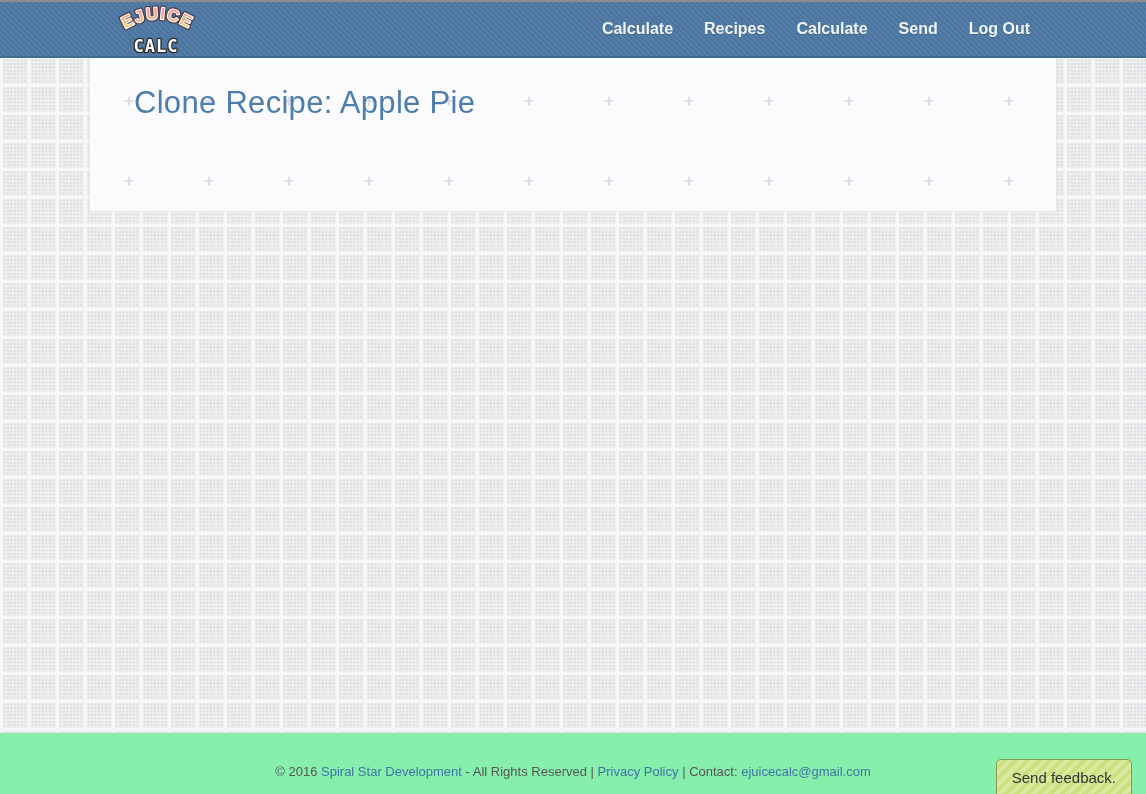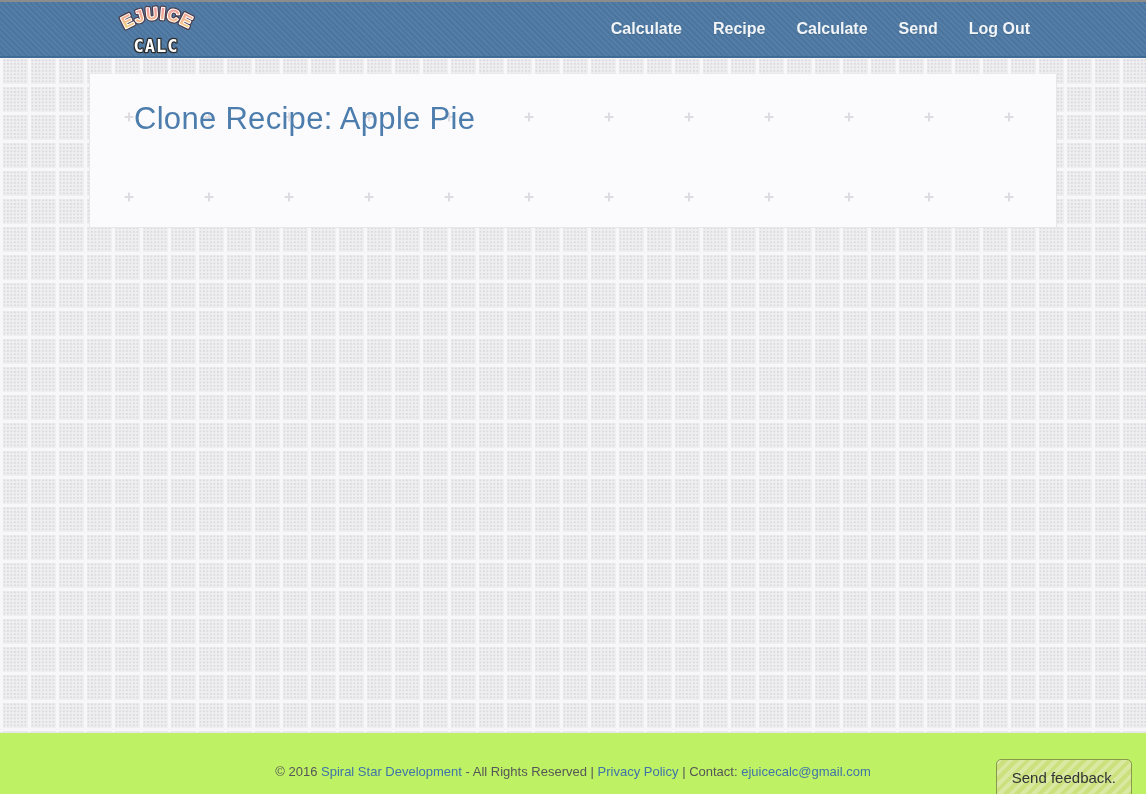--- a/index.html
+++ b/index.html
@@ -40,21 +40,21 @@
   .logo { margin-top: 3px; cursor: pointer; line-height: 0; }
   .nav { display: flex; align-items: center; }
   .nav a {
     color: #f2f5f8; text-decoration: none;
     font-size: 16px; margin-left: 31px; cursor: pointer;
     text-shadow: 0 1px 1px rgba(0,0,0,0.15);
     font-weight: bold;
   }
   .panel {
     width: 968px; height: 154px;
-    margin: 16px auto;
+    margin: 0 auto;
     box-sizing: border-box;
     background-color: #fbfbfd;
     background-image:
       radial-gradient(ellipse 5px 1.2px at center, #dcdce2 98%, transparent 100%),
       radial-gradient(ellipse 1.2px 5px at center, #dcdce2 98%, transparent 100%);
     background-size: 80px 80px, 80px 80px;
     background-position: -1px 3px, -1px 3px;
     border: 1px solid #e7e7ea;
     border-top: none;
     padding: 27px 0 0 44px;
@@ -92,21 +92,21 @@
     font-weight: bold;
     font-family: "Liberation Sans", sans-serif;
     cursor: pointer;
     text-shadow: 0 1px 1px rgba(0,0,0,0.08);
   }
   .footer {
     position: absolute;
     left: 0; top: 732px;
     width: 100%; height: 62px;
     box-sizing: border-box;
-    background: #bef264;
+    background: #86efac;
     border-top: 1px solid #e7e7e9;
     text-align: center;
     padding-top: 31px;
     font-size: 13px;
     color: #565656;
     z-index: 4;
   }
   .footer a { color: var(--link-blue, #4073a8); text-decoration: none; cursor: pointer; }
   .feedback {
     position: absolute;
@@ -144,21 +144,21 @@
         </text>
         <text font-size="16.5" font-weight="bold" letter-spacing="1.5" stroke="#ffffff" stroke-width="2" stroke-linejoin="round" fill="url(#lgrad)" style="paint-order:stroke" font-family="Liberation Sans, sans-serif">
           <textPath href="#logoArc" startOffset="50%" text-anchor="middle">EJUICE</textPath>
         </text>
         <text x="46" y="47" text-anchor="middle" font-family="DejaVu Sans Mono, monospace" font-size="17" font-weight="bold" letter-spacing="1" stroke="#2b2b2b" stroke-width="2.6" stroke-linejoin="round" fill="none">CALC</text>
         <text x="46" y="47" text-anchor="middle" font-family="DejaVu Sans Mono, monospace" font-size="17" font-weight="bold" letter-spacing="1" fill="#ffffff">CALC</text>
       </svg>
     </div>
     <nav class="nav">
       <a>Calculate</a>
-      <a>Recipe</a>
+      <a>Recipes</a>
       <a>Calculate</a>
       <a>Send</a>
       <a>Log Out</a>
     </nav>
   </div>
 </header>
 
 <main class="panel">
   <h1 class="title">Clone Recipe: Apple Pie</h1>
 </main>

